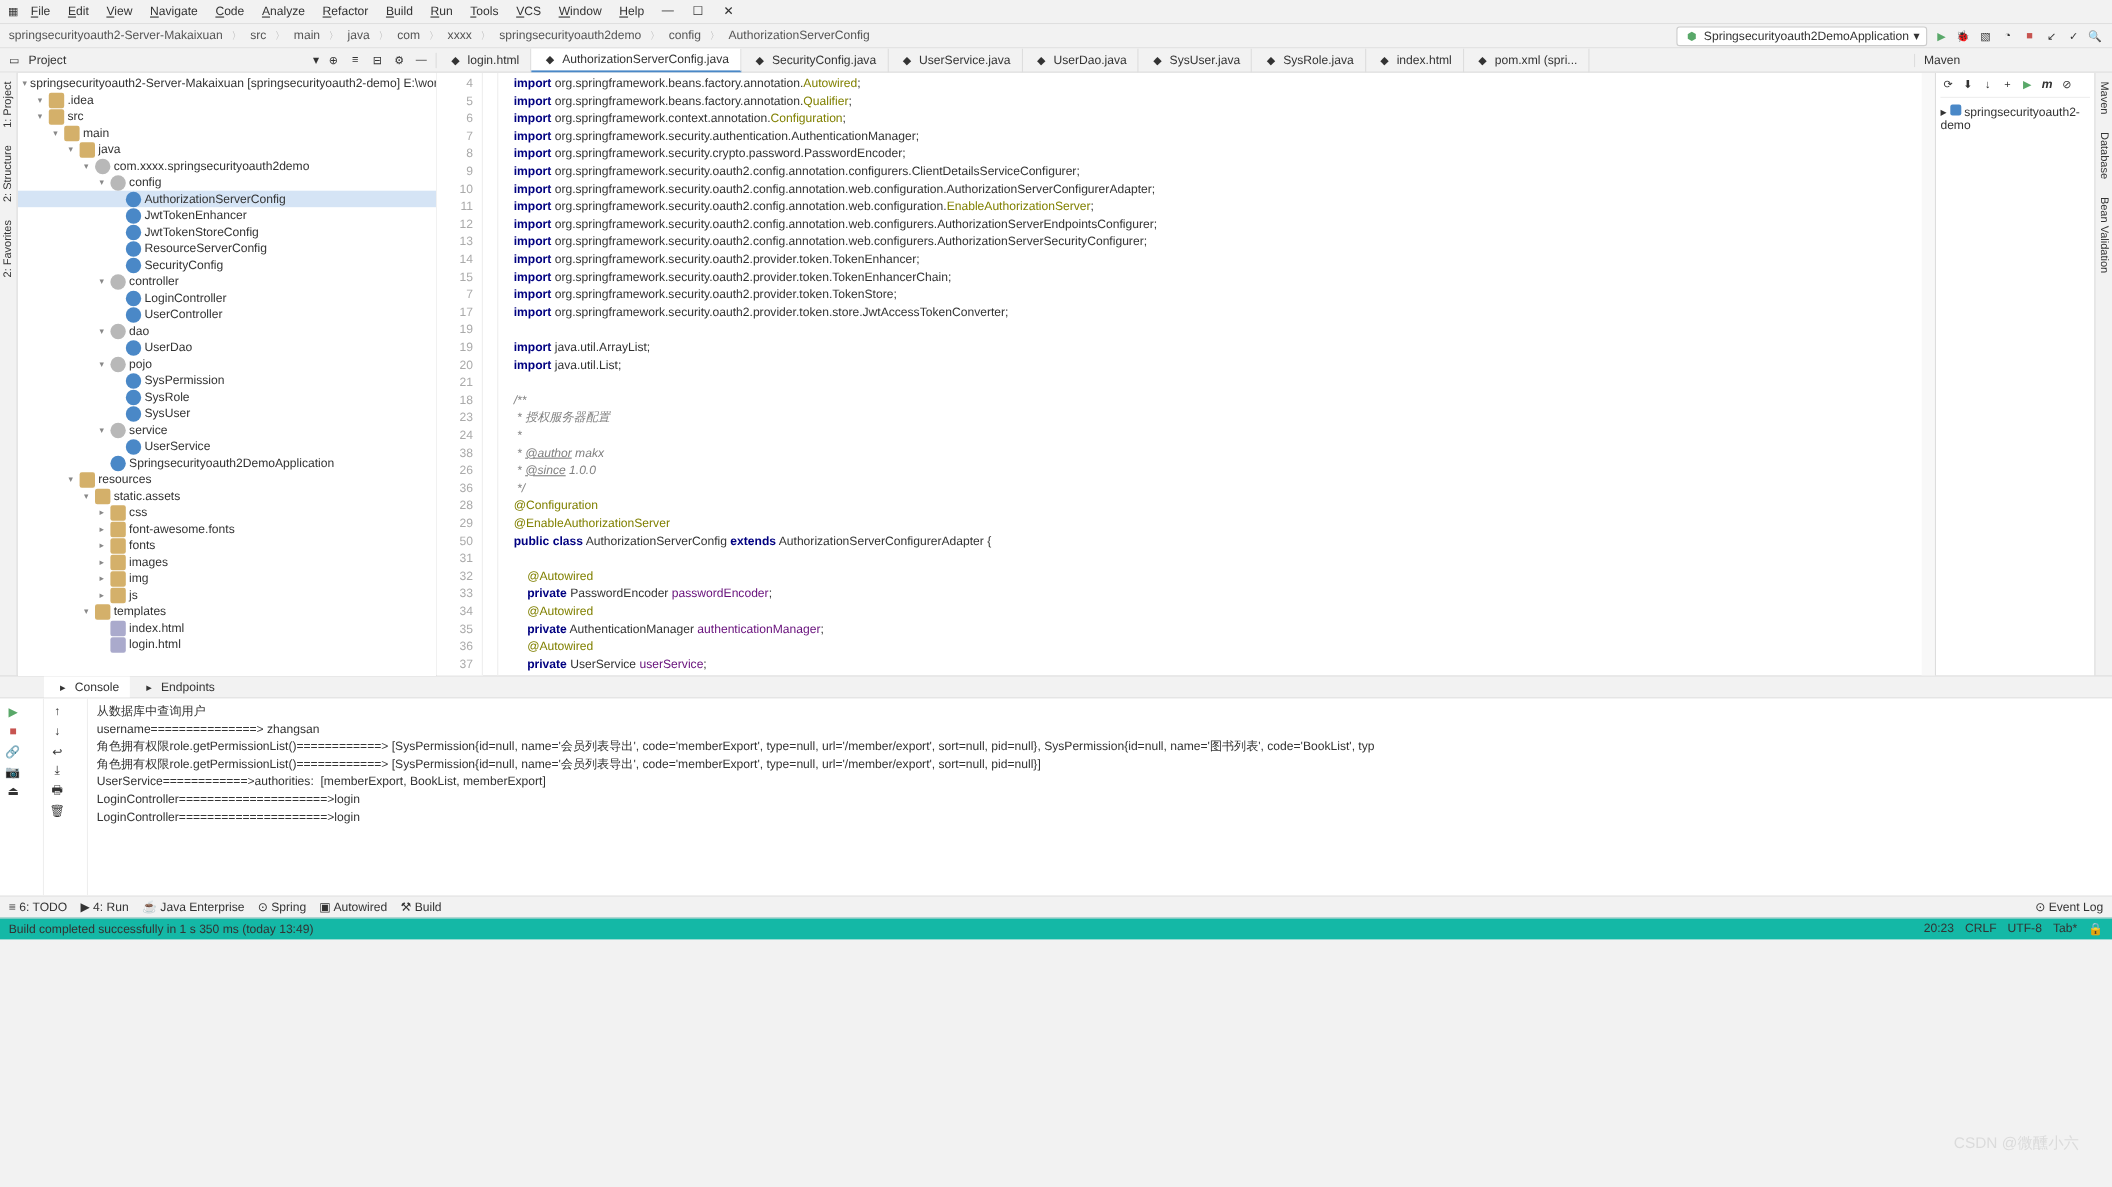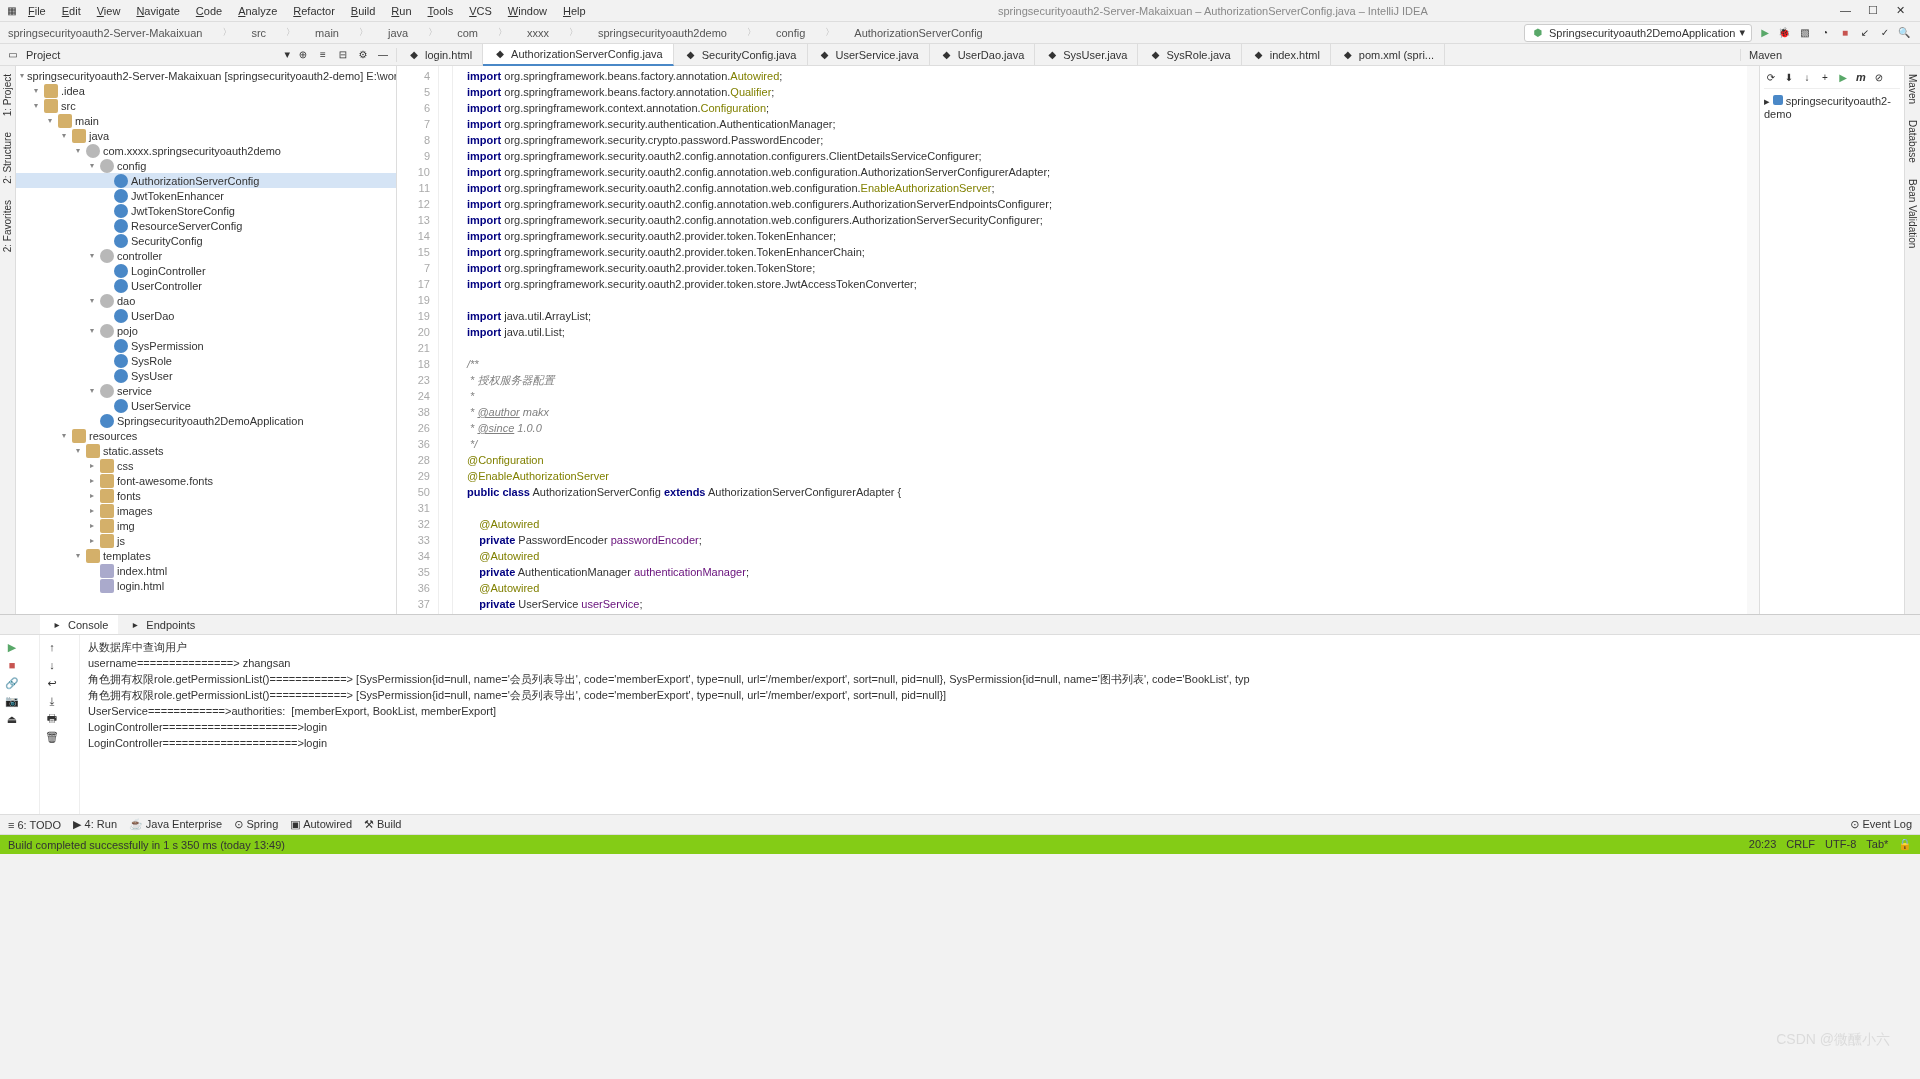--- a/index.html
+++ b/index.html
@@ -3,21 +3,21 @@
 <meta charset="utf-8">
 <style>
 *{margin:0;padding:0;box-sizing:border-box;font-family:"Segoe UI",Arial,sans-serif;font-size:11px}
 body{background:#f2f2f2;color:#333;overflow:hidden;height:1079px;width:1920px}
 .menubar{height:22px;background:#f2f2f2;display:flex;align-items:center;padding:0 4px;border-bottom:1px solid #ddd}
 .menubar span{padding:0 8px;cursor:pointer}
 .menubar .title{flex:1;text-align:center;color:#888}
 .winbtns{display:flex;gap:8px;padding-right:8px}
 .winbtns span{width:20px;text-align:center;cursor:pointer}
 .breadcrumb{height:22px;background:#f2f2f2;display:flex;align-items:center;padding:0 8px;border-bottom:1px solid #ddd;justify-content:space-between}
-.breadcrumb .bc{display:flex;gap:20px;align-items:center}
+.breadcrumb .bc{display:flex;gap:8px;align-items:flex-start}
 .breadcrumb .bc span{color:#555}
 .breadcrumb .bc .sep{color:#aaa;font-size:9px}
 .tb-right{display:flex;gap:6px;align-items:center}
 .runcfg{background:#fff;border:1px solid #ccc;padding:1px 6px;border-radius:3px;display:flex;align-items:center;gap:4px}
 .ico{width:14px;height:14px;display:inline-flex;align-items:center;justify-content:center;font-size:10px}
 .green{color:#59a869}
 .tabs-row{height:22px;background:#f2f2f2;display:flex;align-items:center;border-bottom:1px solid #ddd}
 .proj-hdr{width:397px;display:flex;align-items:center;padding:0 6px;gap:6px;border-right:1px solid #ddd}
 .proj-hdr .lbl{flex:1}
 .filetabs{flex:1;display:flex;align-items:center;overflow:hidden}
@@ -56,21 +56,21 @@
 .runhdr{height:22px;display:flex;align-items:center;padding:0 8px;background:#f2f2f2;border-bottom:1px solid #ddd;justify-content:space-between}
 .runtabs{height:20px;display:flex;padding-left:40px;background:#f2f2f2;border-bottom:1px solid #ddd}
 .runtab{padding:0 10px;display:flex;align-items:center;gap:4px;cursor:pointer}
 .runtab.active{background:#fff}
 .runbody{flex:1;display:flex;background:#fff}
 .runside{width:40px;display:flex;flex-direction:column;gap:2px;padding:4px;border-right:1px solid #eee}
 .runside span{width:16px;height:16px;cursor:pointer;display:flex;align-items:center;justify-content:center}
 .console{flex:1;padding:4px 8px;font-family:Consolas,monospace;font-size:12px;line-height:16px;white-space:pre;overflow:auto}
 .bottombar{height:20px;display:flex;align-items:center;background:#f2f2f2;border-top:1px solid #ddd;padding:0 8px;gap:12px}
 .bottombar span{cursor:pointer;display:flex;align-items:center;gap:3px}
-.statusbar{height:20px;display:flex;align-items:center;background:#84cc16;border-top:1px solid #ddd;padding:0 8px;justify-content:space-between;font-size:10px}
+.statusbar{height:20px;display:flex;align-items:center;background:#14b8a6;border-top:1px solid #ddd;padding:0 8px;justify-content:space-between;font-size:10px}
 .statusbar .right{display:flex;gap:10px}
 .watermark{position:absolute;bottom:30px;right:30px;color:#ccc;font-size:14px;opacity:.6}
 </style>
 </head>
 <body>
 
 <div class="menubar">
   <span class="ico">▦</span>
   <span><u>F</u>ile</span>
     <span><u>E</u>dit</span>
@@ -78,21 +78,20 @@
     <span><u>N</u>avigate</span>
     <span><u>C</u>ode</span>
     <span><u>A</u>nalyze</span>
     <span><u>R</u>efactor</span>
     <span><u>B</u>uild</span>
     <span><u>R</u>un</span>
     <span><u>T</u>ools</span>
     <span><u>V</u>CS</span>
     <span><u>W</u>indow</span>
     <span><u>H</u>elp</span>
-  <span class="title">springsecurityoauth2-Server-Makaixuan – AuthorizationServerConfig.java – IntelliJ IDEA</span>
   <div class="winbtns">
     <span>—</span>
     <span>☐</span>
     <span>✕</span>
   </div>
 </div>
 
 <div class="breadcrumb">
   <div class="bc" id="bc">
       <span>springsecurityoauth2-Server-Makaixuan</span>

